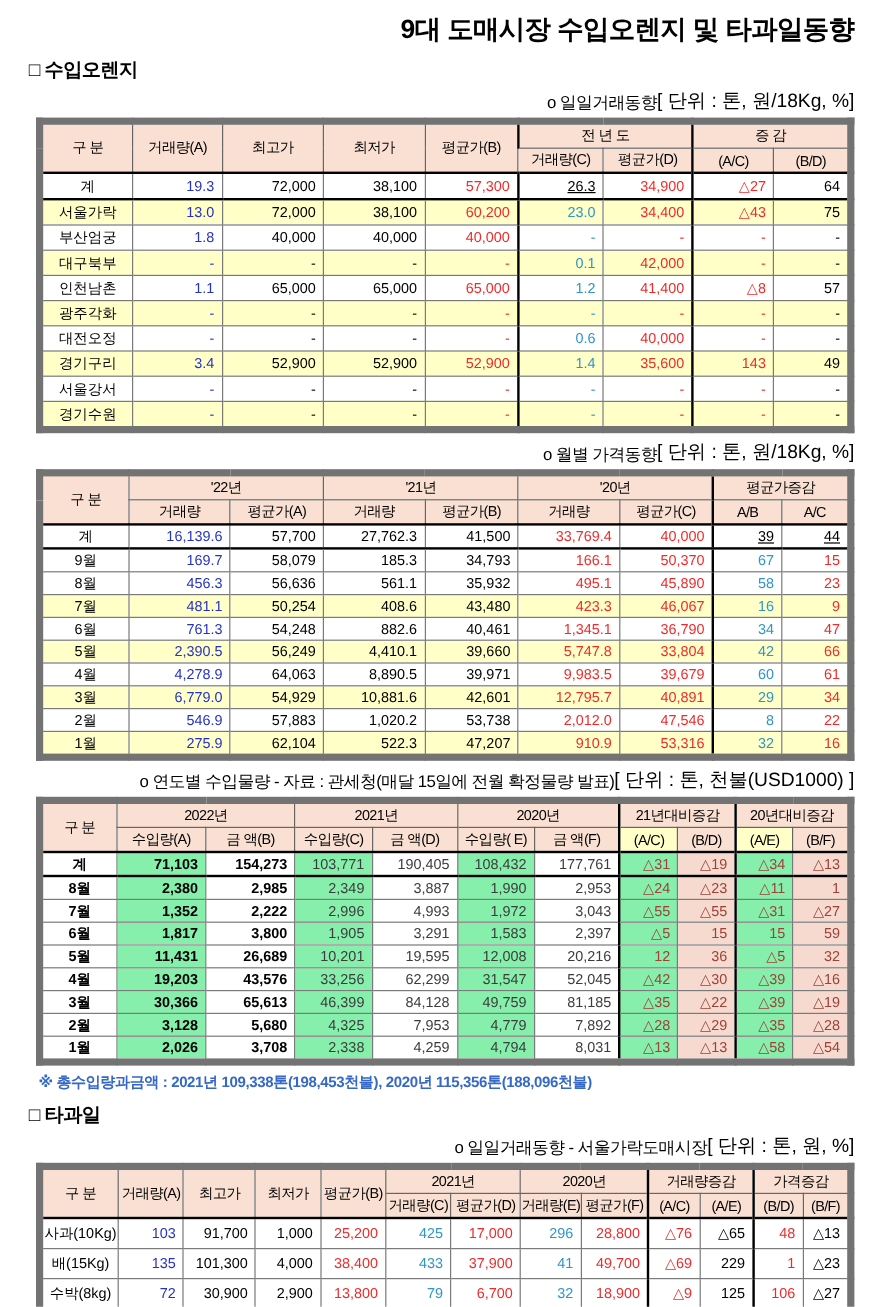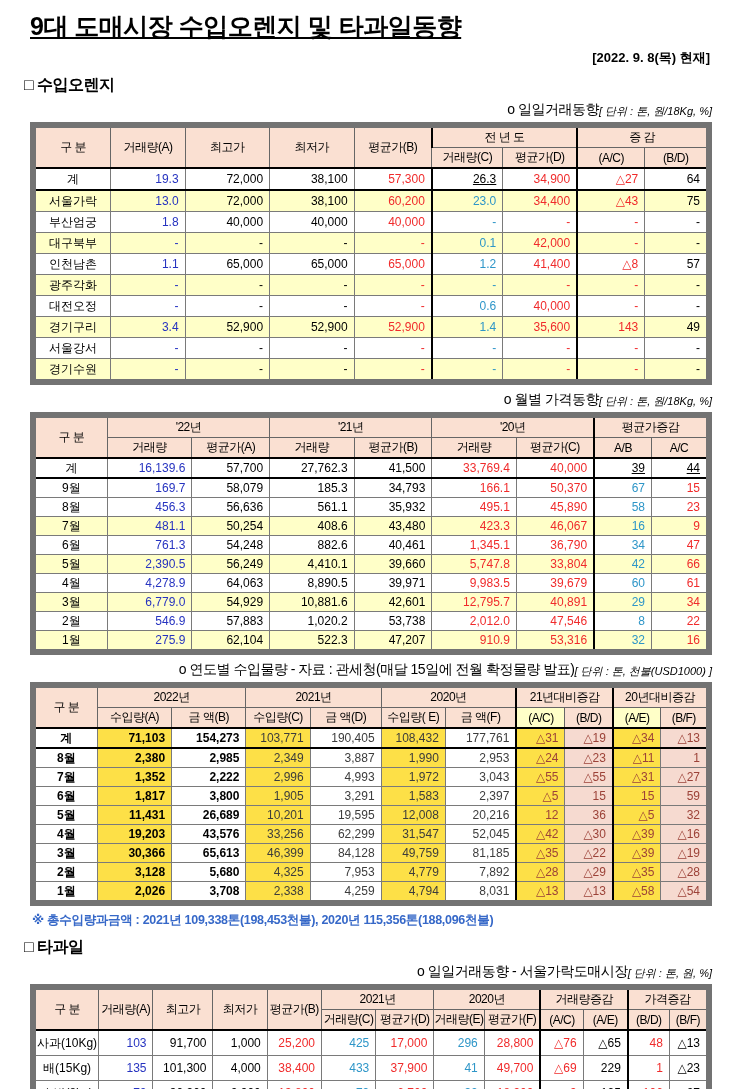--- a/index.html
+++ b/index.html
@@ -1,58 +1,57 @@
 <!DOCTYPE html>
 <html><head>
 <meta charset="utf-8">
 <style>
   html,body{margin:0;padding:0;background:#fff;}
   body{width:740px;height:1089px;overflow:hidden;
        font-family:"Liberation Sans","DejaVu Sans",sans-serif;color:#000;}
   .page{padding:4px 28px 0 30px;}
 
-  .title{text-align:left;font-size:25px;font-weight:800;margin:6px 0 0;letter-spacing:-.5px;text-decoration:underline;}
+  .title{text-align:right;font-size:22px;font-weight:800;margin:6px 0 0;letter-spacing:-.5px;}
   .date{text-align:right;font-size:13px;font-weight:600;margin:6px 2px 4px;}
   .sec{font-size:16px;font-weight:800;margin:8px 0 0 -6px;letter-spacing:-.5px;}
   .subrow{display:flex;justify-content:flex-end;align-items:flex-end;margin:5px 0 3px;padding-left:10px;}
   .sub{font-size:14px;letter-spacing:-.5px;}
-  .unit{font-size:11px;font-style:italic;}
+  .unit{font-size:16px;}
 
   table{width:100%;border-collapse:collapse;table-layout:fixed;border:6px solid #737373;}
   th{background:#FAE0D2;font-weight:normal;font-size:12px;height:19px;
      border:1px solid #666;text-align:center;padding:0;letter-spacing:-.5px;overflow:hidden;white-space:nowrap;}
   td{height:20px;border:1px solid #7a7a7a;text-align:right;padding:0 6px 0 0;
      font-size:12px;white-space:nowrap;overflow:hidden;}
   thead{border-bottom:2px solid #000;}
   .t-monthly td,.t-yearly td{height:18px;}
   .t-fruit td{height:24px;}
   .total td{border-bottom:2px solid #000;}
   .ry td{background:#FFFFC8;}
 
   td.ctr{text-align:center;padding-right:0;}
   .tb{color:#2633C0;} .tc{color:#2E96C8;} .tr{color:#F02B2B;}
   .tk{color:#000;}   .tk2{color:#3C3C3C;} .tm{color:#9C4238;}
   .ok{color:#000 !important;text-decoration:underline;}
   .bold{font-weight:bold;}
-  td.bgy{background:#fde047;text-align:right;} td.bgp{background:#F6DAD0;}
+  td.bgy{background:#86efac;text-align:right;} td.bgp{background:#F6DAD0;}
   th.bgy2{background:#FFFFC8;}
   .gl{border-left:2px solid #000;}
   .sl{border-left:1px solid #000;}
   .dl{border-left:1px dotted #9a9a9a;}
 
   .note{color:#3668C8;font-weight:bold;font-size:12.5px;margin:5px 0 6px;padding-left:2px;letter-spacing:-.3px;}
   .tblwrap{margin-bottom:6px;}
 </style>
 </head>
 <body>
 
 <div class="page">
 
   <div class="title">9대 도매시장 수입오렌지 및 타과일동향</div>
-  <div class="date">[2022. 9. 8(목) 현재]</div>
 
   <div class="sec">□ 수입오렌지</div>
 
   <div class="subrow">
     <span class="sub">o  일일거래동향</span>
     <span class="unit">[ 단위 : 톤, 원/18Kg, %]</span>
   </div>
   <div class="tblwrap">
     <table class="t-daily">
         <colgroup>

